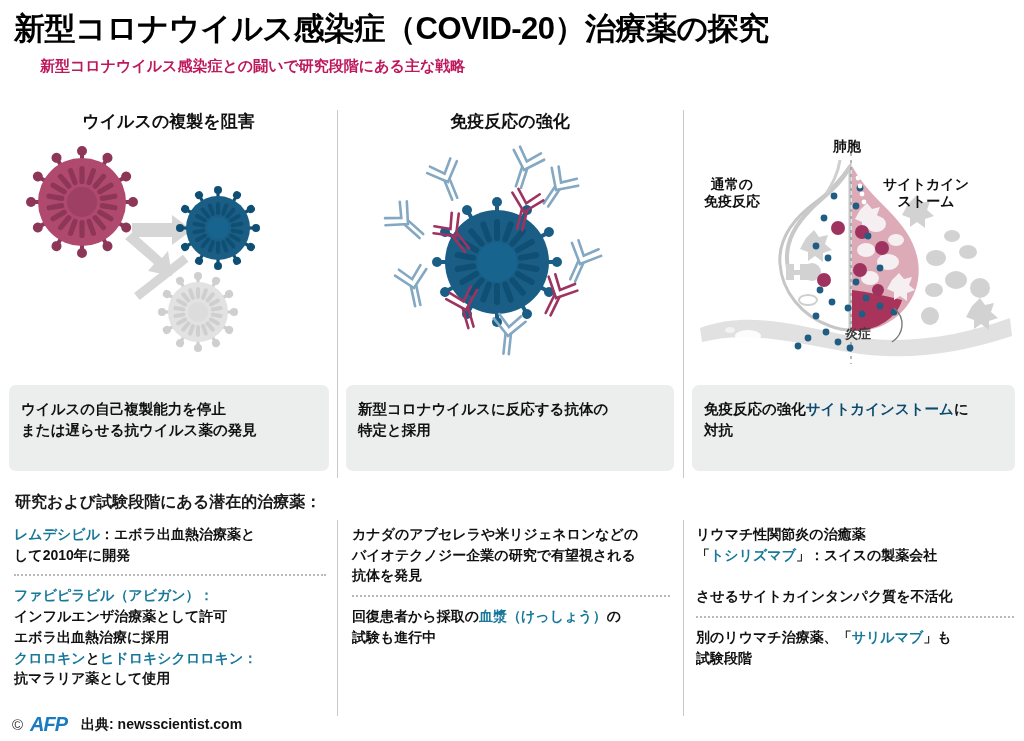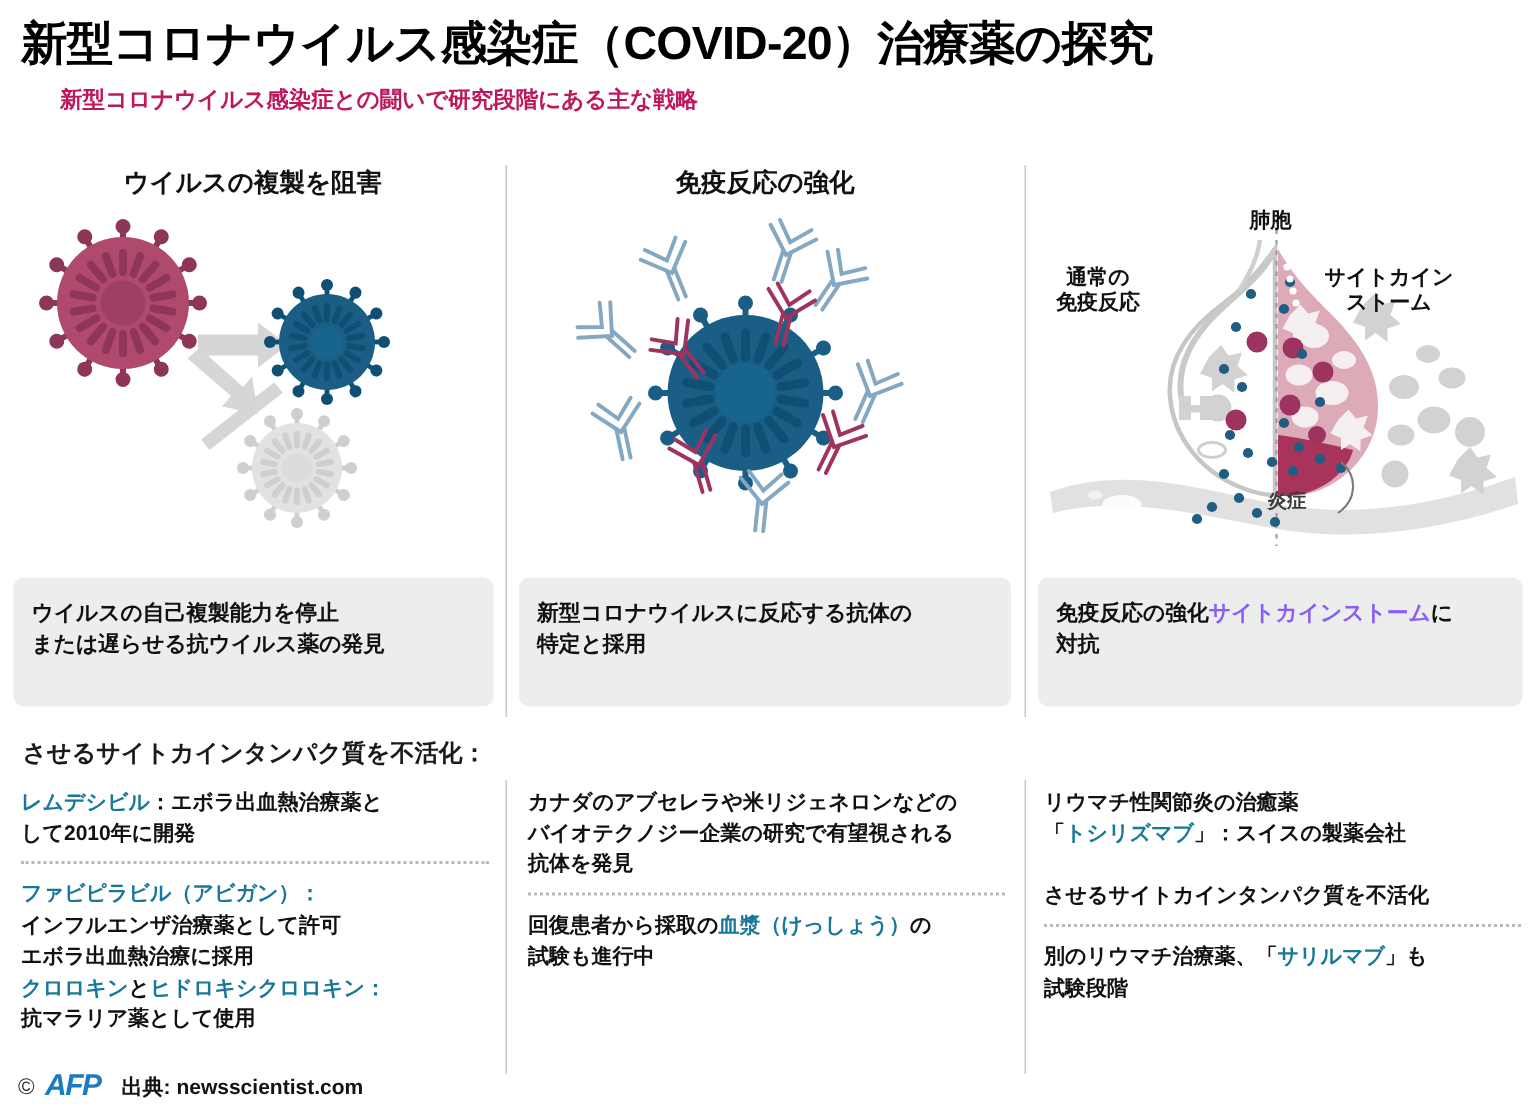--- a/index.html
+++ b/index.html
@@ -87,21 +87,21 @@
     position: absolute;
     background: #eceded;
     border-radius: 7px;
     box-sizing: border-box;
     padding: 14px 12px 10px 12px;
     font-size: 14.5px;
     font-weight: bold;
     line-height: 1.45;
     color: #111111;
   }
-  .cap .hl-magenta { color: #8b5cf6; margin-top: 36px; }
+  .cap .hl-magenta { color: #0c4a6e; margin-top: 36px; }
 
   
   .sec-head {
     position: absolute;
     left: 15px;
     top: 492px;
     font-size: 16px;
     font-weight: bold;
     color: #1a1a1a;
     white-space: nowrap;
@@ -777,21 +777,21 @@
   <div class="cap" style="left:346px; top:385px; width:328px; height:86px;">
     <div>新型コロナウイルスに反応する抗体の</div>
     <div>特定と採用</div>
   </div>
 
   <div class="cap" style="left:692px; top:385px; width:323px; height:86px;">
     <div><span>免疫反応の強化</span><span class="hl-magenta">サイトカインストーム</span><span>に</span></div>
     <div>対抗</div>
   </div>
 
-  <div class="sec-head">させるサイトカインタンパク質を不活化：</div>
+  <div class="sec-head">研究および試験段階にある潜在的治療薬：</div>
 
   <div class="col" id="bcol0" style="left:14px; top:524px; width:312px;">
       <p class="blk"><span class="teal">レムデシビル</span><span>：エボラ出血熱治療薬と</span><br><span>して2010年に開発</span></p>
       <hr class="dotrule">
       <p class="blk"><span class="teal">ファビピラビル（アビガン）：</span><br><span>インフルエンザ治療薬として許可</span><br><span>エボラ出血熱治療に採用</span><br><span class="teal">クロロキン</span><span>と</span><span class="teal">ヒドロキシクロロキン</span><span class="teal">：</span><br><span>抗マラリア薬として使用</span></p>
     </div>
   <div class="col" id="bcol1" style="left:352px; top:524px; width:318px;">
       <p class="blk"><span>カナダのアブセレラや米リジェネロンなどの</span><br><span>バイオテクノジー企業の研究で有望視される</span><br><span>抗体を発見</span></p>
       <hr class="dotrule">
       <p class="blk"><span>回復患者から採取の</span><span class="teal">血漿（けっしょう）</span><span>の</span><br><span>試験も進行中</span></p>

